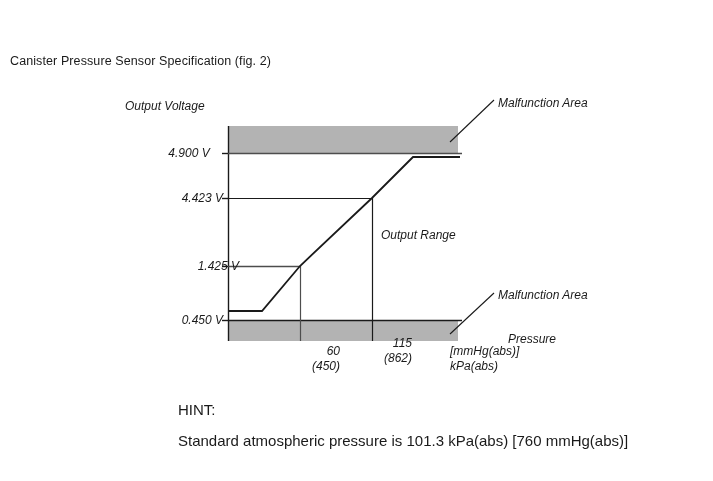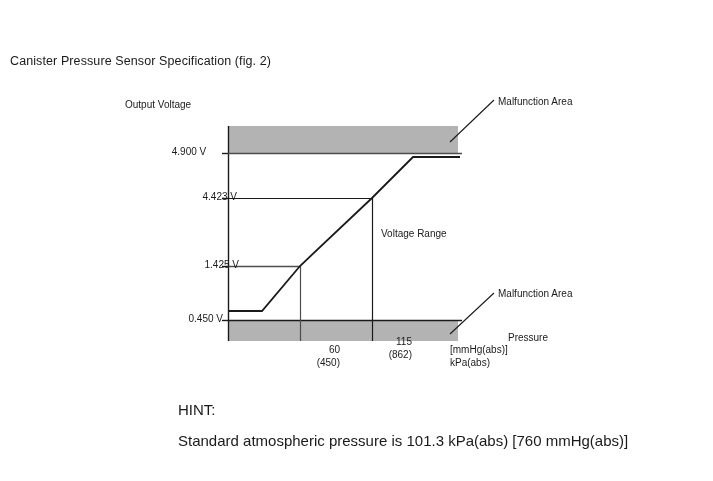--- a/index.html
+++ b/index.html
@@ -31,38 +31,39 @@
     width: 713px;
     height: 481px;
   }
   .fig-svg {
     position: absolute;
     left: 0;
     top: 0;
   }
   .lbl {
     position: absolute;
-    font-size: 10px;
+    font-size: 12px;
     white-space: nowrap;
     line-height: 1.25;
+    font-style: italic;
   }
   .axis-title-y {
     left: 125px;
     top: 99px;
   }
   .axis-title-x {
     left: 508px;
     top: 332px;
   }
   .ytick {
     text-align: right;
     width: 68px;
   }
   .ytick-4900 { left: 155px; top: 146px; text-align: center; }
-  .ytick-4423 { left: 169px; top: 191px; }
+  .ytick-4423 { left: 155px; top: 191px; }
   .ytick-1425 { left: 171px; top: 259px; }
   .ytick-0450 { left: 155px; top: 313px; }
   .xtick {
     text-align: right;
     width: 80px;
   }
   .xtick-60   { left: 260px; top: 344px; }
   .xtick-115  { left: 332px; top: 336px; }
   .xunits     { left: 450px; top: 344px; text-align: left; width: 120px; }
   .xtick-sub  { display: block; }
@@ -134,21 +135,21 @@
   </div>
   <div class="lbl xtick xtick-115">
     <span class="xtick-sub">115</span>
     <span class="xtick-sub">(862)</span>
   </div>
   <div class="lbl xunits">
     <span class="xtick-sub">[mmHg(abs)]</span>
     <span class="xtick-sub">kPa(abs)</span>
   </div>
 
-  <div class="lbl usable-range">Voltage Range</div>
+  <div class="lbl usable-range">Output Range</div>
   <div class="lbl malf-top">Malfunction Area</div>
   <div class="lbl malf-bottom">Malfunction Area</div>
 </div>
 
 <div class="hint-block">
   <div>HINT:</div>
   <div class="hint-body">Standard atmospheric pressure is 101.3 kPa(abs) [760 mmHg(abs)]</div>
 </div>
 
 </body></html>

